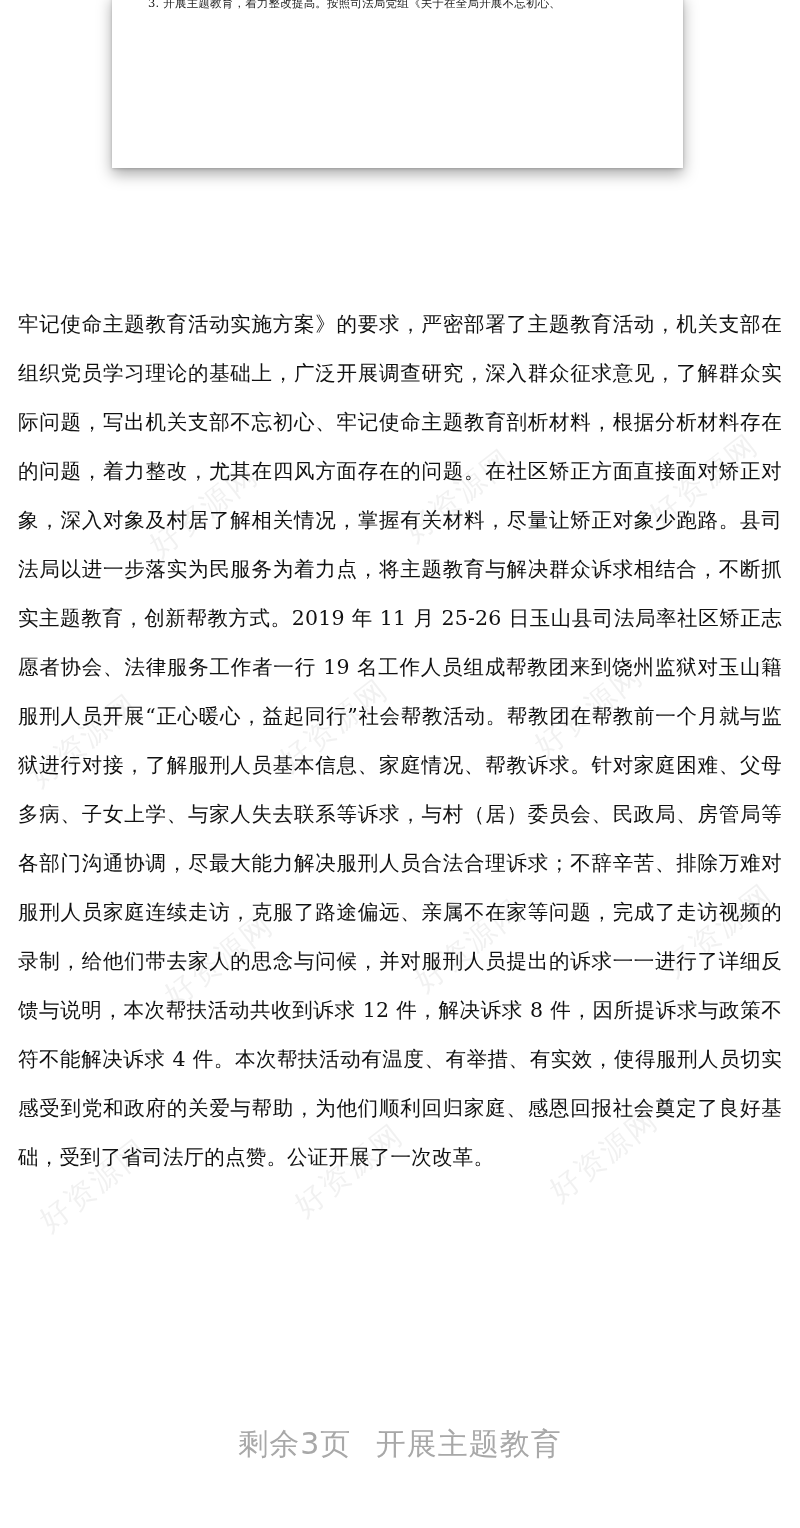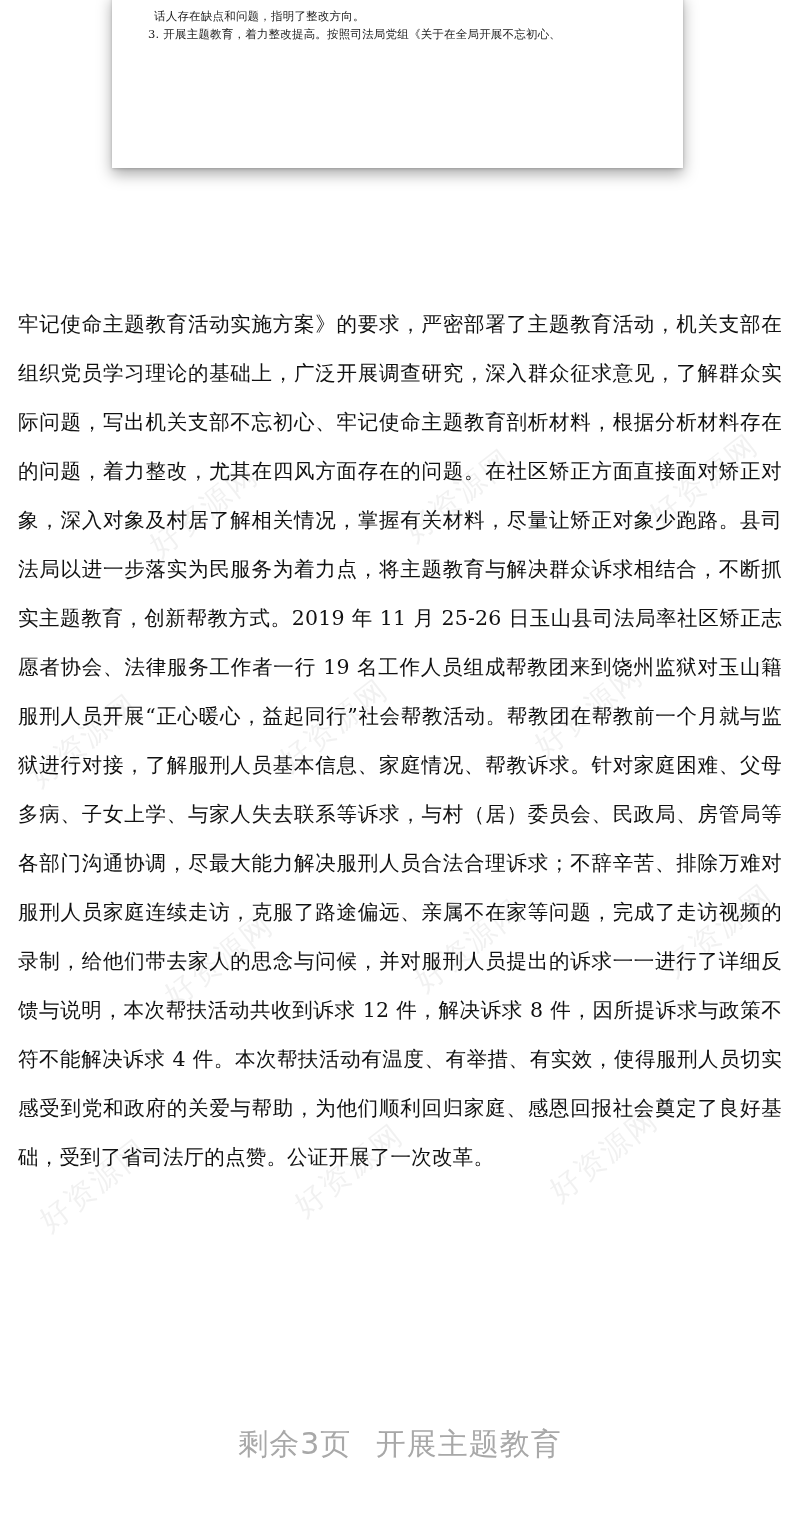--- a/index.html
+++ b/index.html
@@ -95,21 +95,20 @@
     font-family: "DejaVu Sans", "Liberation Sans", sans-serif;
     letter-spacing: 1px;
     z-index: 4;
   }
   #footer-note .remaining { margin-right: 14px; }
 </style>
 </head>
 <body>
 
 <div id="page-card-top">
-  <div class="card-line l1">话人存在缺点和问题，指明了整改方向。</div>
   <div class="card-line l2">3. 开展主题教育，着力整改提高。按照司法局党组《关于在全局开展不忘初心、</div>
 </div>
 
 <div id="watermark-layer">
   <div class="wm" style="left:140px;  top:190px;">好资源网</div>
   <div class="wm" style="left:395px;  top:175px;">好资源网</div>
   <div class="wm" style="left:640px;  top:160px;">好资源网</div>
   <div class="wm" style="left:20px;   top:420px;">好资源网</div>
   <div class="wm" style="left:270px;  top:405px;">好资源网</div>
   <div class="wm" style="left:525px;  top:390px;">好资源网</div>

